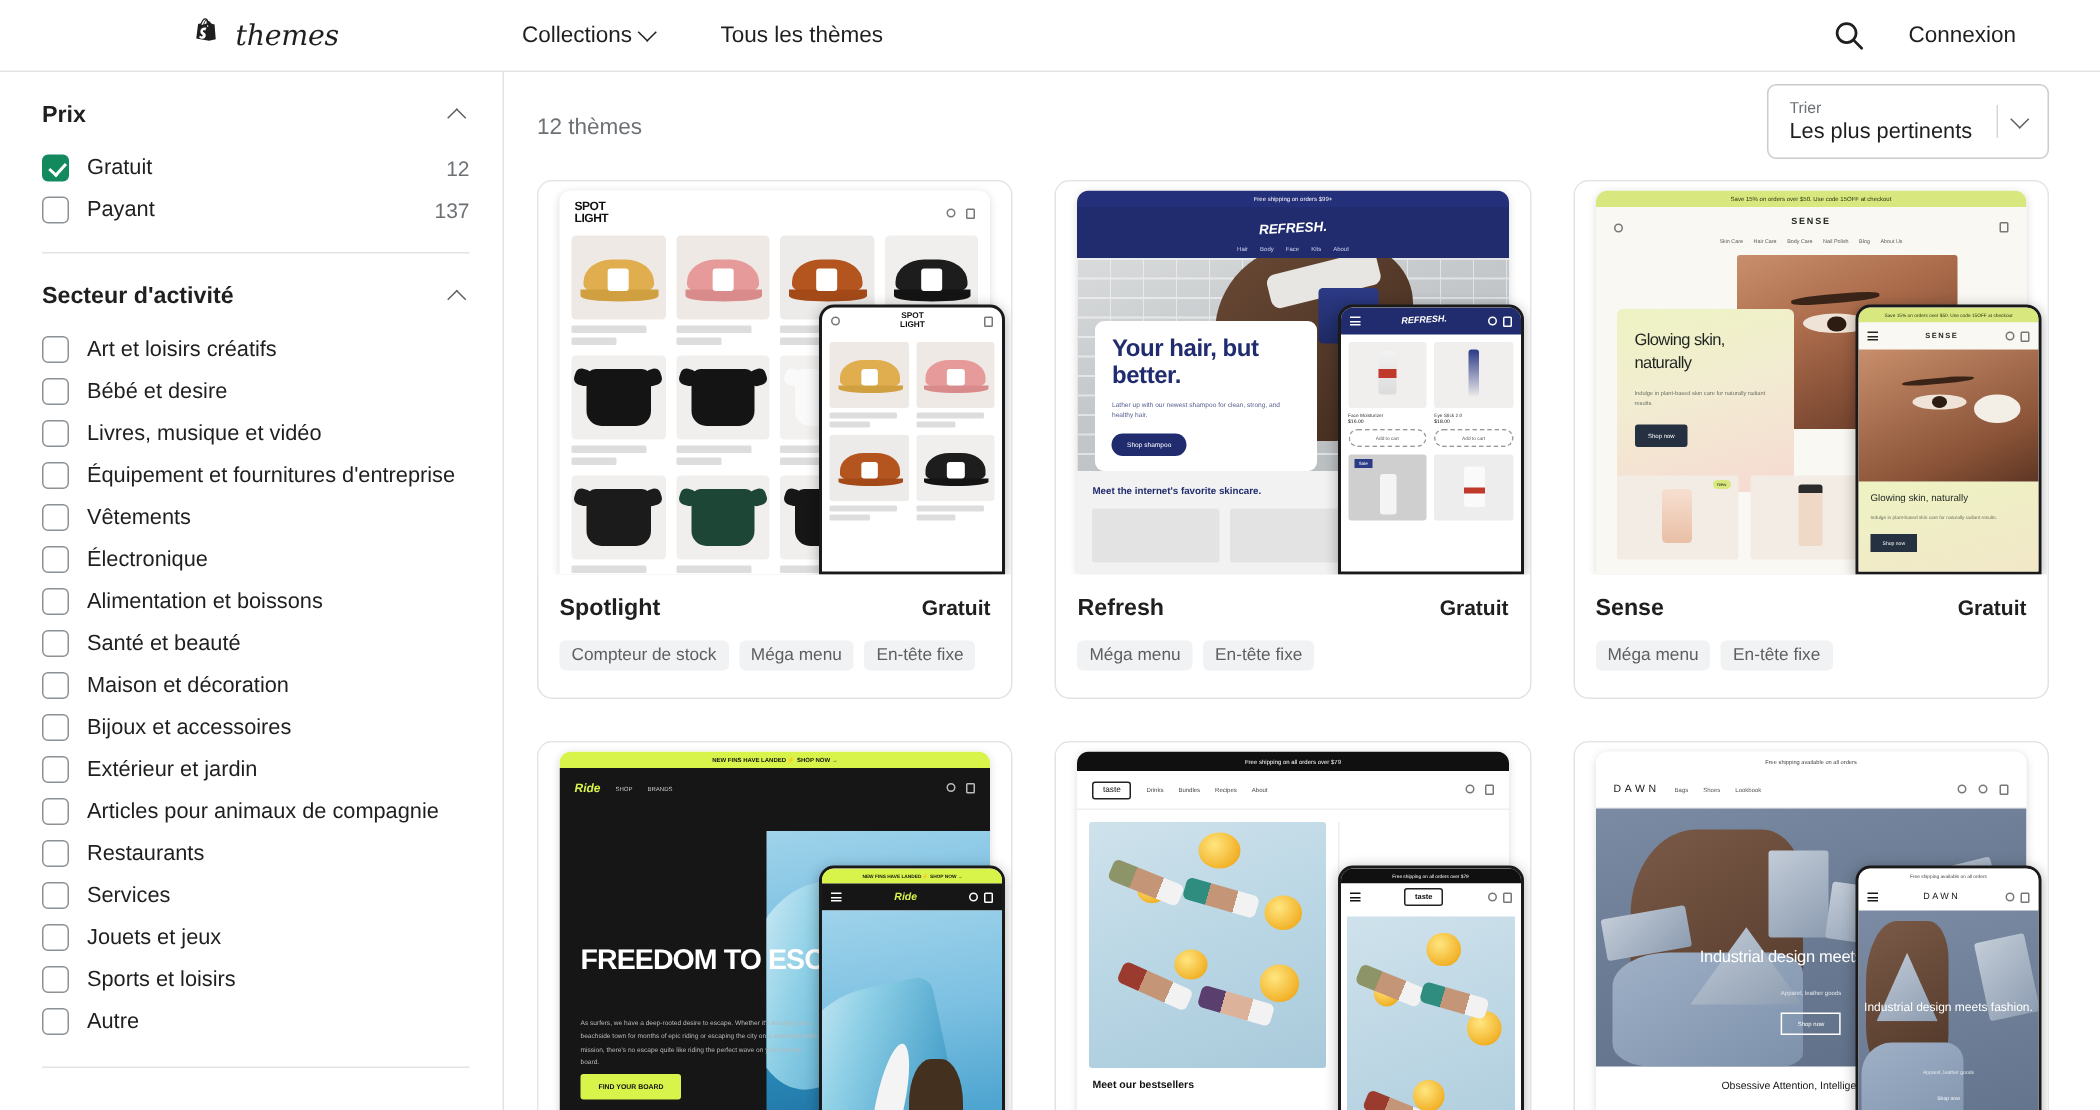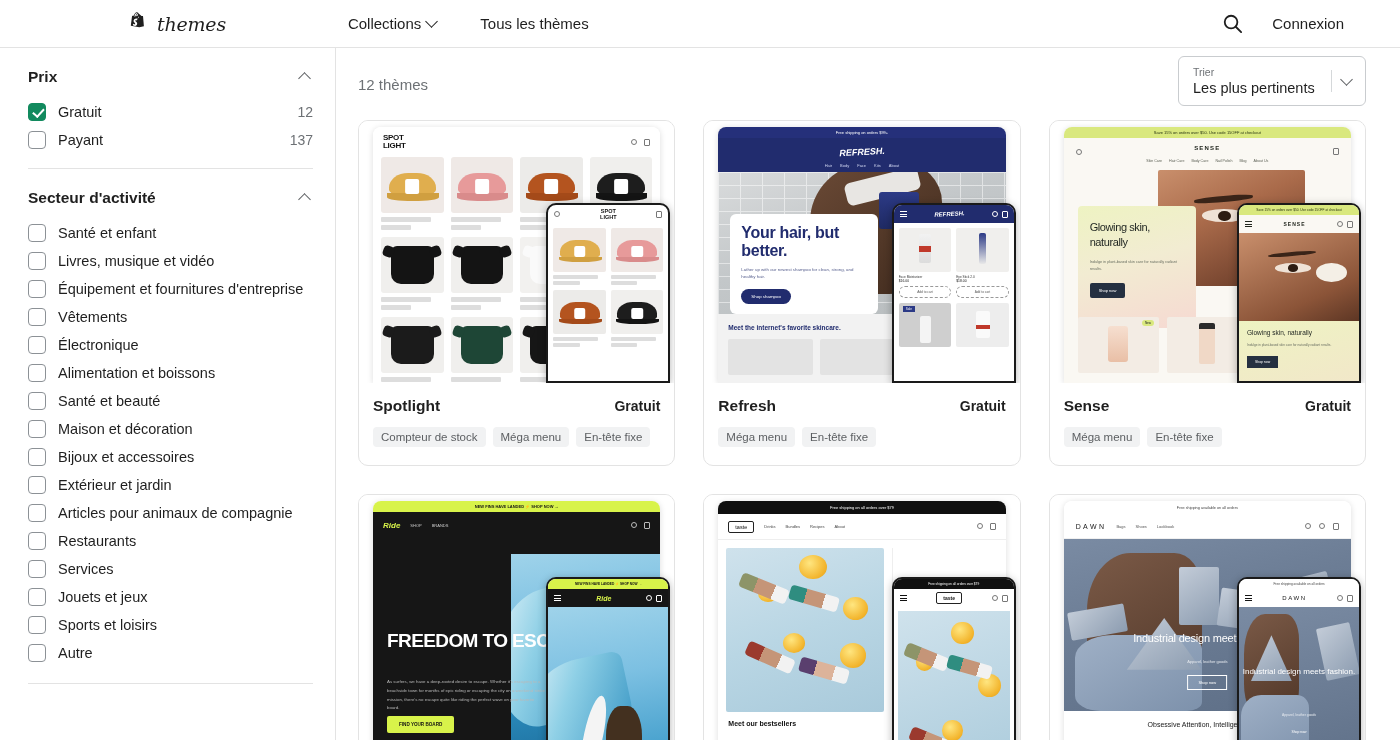--- a/index.html
+++ b/index.html
@@ -338,21 +338,25 @@
     </div>
 
     <div class="filter-group">
       <div class="filter-head">
         <span class="filter-title">Secteur d'activité</span>
         <span class="chev-up"></span>
       </div>
       <div id="industry-list">
           <div class="check-row">
             <span class="cb"></span>
-            <span class="cb-label">Santé et enfant</span>
+            <span class="cb-label">Art et loisirs créatifs</span>
+          </div>
+          <div class="check-row">
+            <span class="cb"></span>
+            <span class="cb-label">Bébé et desire</span>
           </div>
           <div class="check-row">
             <span class="cb"></span>
             <span class="cb-label">Livres, musique et vidéo</span>
           </div>
           <div class="check-row">
             <span class="cb"></span>
             <span class="cb-label">Équipement et fournitures d'entreprise</span>
           </div>
           <div class="check-row">

